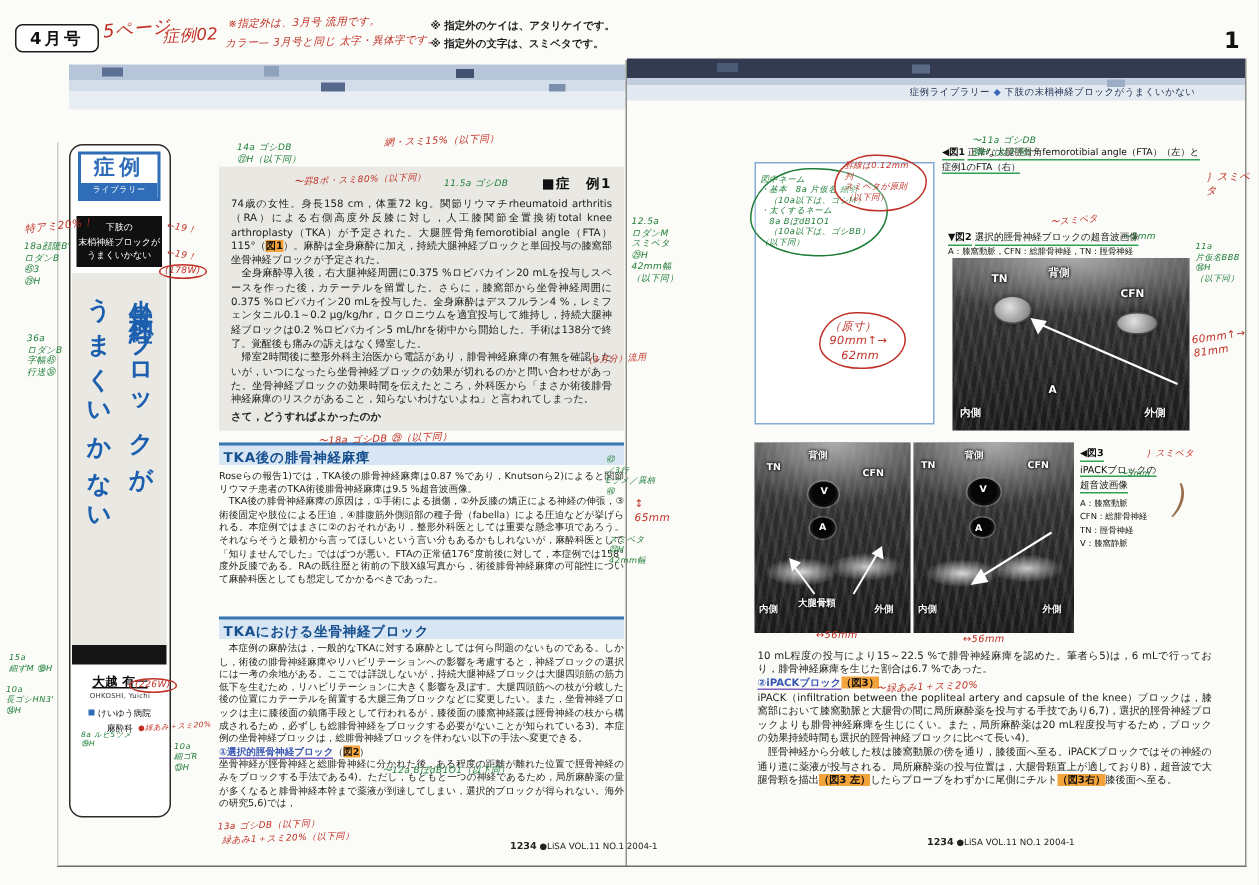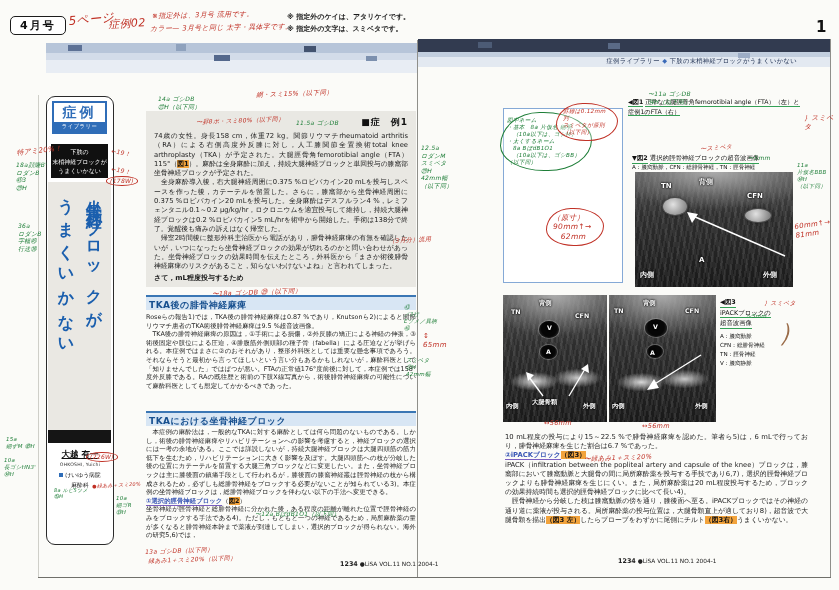--- a/index.html
+++ b/index.html
@@ -157,21 +157,21 @@
       <div class="a-affil"><span class="affsq"></span><span>けいゆう病院</span></div>
       <div class="a-affil" style="margin-top:1px">麻酔科</div>
     </div>
   </div>
 
   <div class="abs casebox">
     <div class="case-heading">■症　例1</div>
     <div class="jtext"><span>74歳の女性。身長158 cm，体重72 kg。関節リウマチrheumatoid arthritis（RA）による右側高度外反膝に対し，人工膝関節全置換術total knee arthroplasty（TKA）が予定された。大腿脛骨角femorotibial angle（FTA）115°</span><span>（</span><span class="hl">図1</span><span>）。麻酔は全身麻酔に加え，持続大腿神経ブロックと単回投与の膝窩部坐骨神経ブロックが予定された。</span></div>
     <div class="jtext">　全身麻酔導入後，右大腿神経周囲に0.375 %ロピバカイン20 mLを投与しスペースを作った後，カテーテルを留置した。さらに，膝窩部から坐骨神経周囲に0.375 %ロピバカイン20 mLを投与した。全身麻酔はデスフルラン4 %，レミフェンタニル0.1～0.2 μg/kg/hr，ロクロニウムを適宜投与して維持し，持続大腿神経ブロックは0.2 %ロピバカイン5 mL/hrを術中から開始した。手術は138分で終了。覚醒後も痛みの訴えはなく帰室した。</div>
     <div class="jtext">　帰室2時間後に整形外科主治医から電話があり，腓骨神経麻痺の有無を確認したいが，いつになったら坐骨神経ブロックの効果が切れるのかと問い合わせがあった。坐骨神経ブロックの効果時間を伝えたところ，外科医から「まさか術後腓骨神経麻痺のリスクがあること，知らないわけないよね」と言われてしまった。</div>
-    <div class="jtext closing">さて，mL程度投与するため</div>
+    <div class="jtext closing">さて，どうすればよかったのか</div>
   </div>
 
   <div class="abs sec-head" style="top:295px">TKA後の腓骨神経麻痺</div>
   <div class="abs jtext secbody" style="left:146px;top:313px;width:270px">
     <div>Roseらの報告1)では，TKA後の腓骨神経麻痺は0.87 %であり，Knutsonら2)によると関節リウマチ患者のTKA術後腓骨神経麻痺は9.5 %超音波画像。</div>
     <div>　TKA後の腓骨神経麻痺の原因は，①手術による損傷，②外反膝の矯正による神経の伸張，③術後固定や肢位による圧迫，④腓腹筋外側頭部の種子骨（fabella）による圧迫などが挙げられる。本症例ではまさに②のおそれがあり，整形外科医としては重要な懸念事項であろう。それならそうと最初から言ってほしいという言い分もあるかもしれないが，麻酔科医として「知りませんでした」ではばつが悪い。FTAの正常値176°度前後に対して，本症例では158°度外反膝である。RAの既往歴と術前の下肢X線写真から，術後腓骨神経麻痺の可能性について麻酔科医としても想定してかかるべきであった。</div>
   </div>
 
   <div class="abs sec-head" style="top:411px">TKAにおける坐骨神経ブロック</div>
   <div class="abs jtext secbody" style="left:146px;top:428px;width:270px">
@@ -255,21 +255,21 @@
       <div>CFN：総腓骨神経</div>
       <div>TN：脛骨神経</div>
       <div>V：膝窩静脈</div>
     </div>
   </div>
 
   <div class="abs jtext rbody" style="left:505px;top:433px;width:303px">
     <div>10 mL程度の投与により15～22.5 %で腓骨神経麻痺を認めた。筆者ら5)は，6 mLで行っており，腓骨神経麻痺を生じた割合は6.7 %であった。</div>
     <div><span class="mlabel">②iPACKブロック</span><span class="hl">（図3）</span></div>
     <div>iPACK（infiltration between the popliteal artery and capsule of the knee）ブロックは，膝窩部において膝窩動脈と大腿骨の間に局所麻酔薬を投与する手技であり6,7)，選択的脛骨神経ブロックよりも腓骨神経麻痺を生じにくい。また，局所麻酔薬は20 mL程度投与するため，ブロックの効果持続時間も選択的脛骨神経ブロックに比べて長い4)。</div>
-    <div><span>　脛骨神経から分岐した枝は膝窩動脈の傍を通り，膝後面へ至る。iPACKブロックではその神経の通り道に薬液が投与される。局所麻酔薬の投与位置は，大腿骨顆直上が適しており8)，超音波で大腿骨顆を描出</span><span class="hl">（図3 左）</span><span>したらプローブをわずかに尾側にチルト</span><span class="hl">（図3右）</span><span>うまくいかない。</span></div>
+    <div><span>　脛骨神経から分岐した枝は膝窩動脈の傍を通り，膝後面へ至る。iPACKブロックではその神経の通り道に薬液が投与される。局所麻酔薬の投与位置は，大腿骨顆直上が適しており8)，超音波で大腿骨顆を描出</span><span class="hl">（図3 左）</span><span>したらプローブをわずかに尾側にチルト</span><span class="hl">（図3右）</span><span>膝後面へ至る。</span></div>
   </div>
   <div class="abs footer" style="left:618px;top:557px">
     <b>1234</b><span> ●LiSA VOL.11 NO.1 2004-1</span>
   </div>
 
   <div id="anno-layer">
       <div class="anno" style="left: 68px; top: 14px; font-size: 12px; transform: rotate(-5deg); color: rgb(192, 48, 37);">5ページ</div>
       <div class="anno" style="left: 108px; top: 18px; font-size: 11px; transform: rotate(-3deg); color: rgb(192, 48, 37);">症例02</div>
       <div class="anno" style="left: 152px; top: 12px; font-size: 7px; transform: rotate(-1deg); color: rgb(192, 48, 37);">※指定外は、3月号 流用です。</div>
       <div class="anno" style="left: 150px; top: 25px; font-size: 7px; transform: rotate(-1deg); color: rgb(192, 48, 37);">カラー— 3月号と同じ 太字・異体字です。</div>

